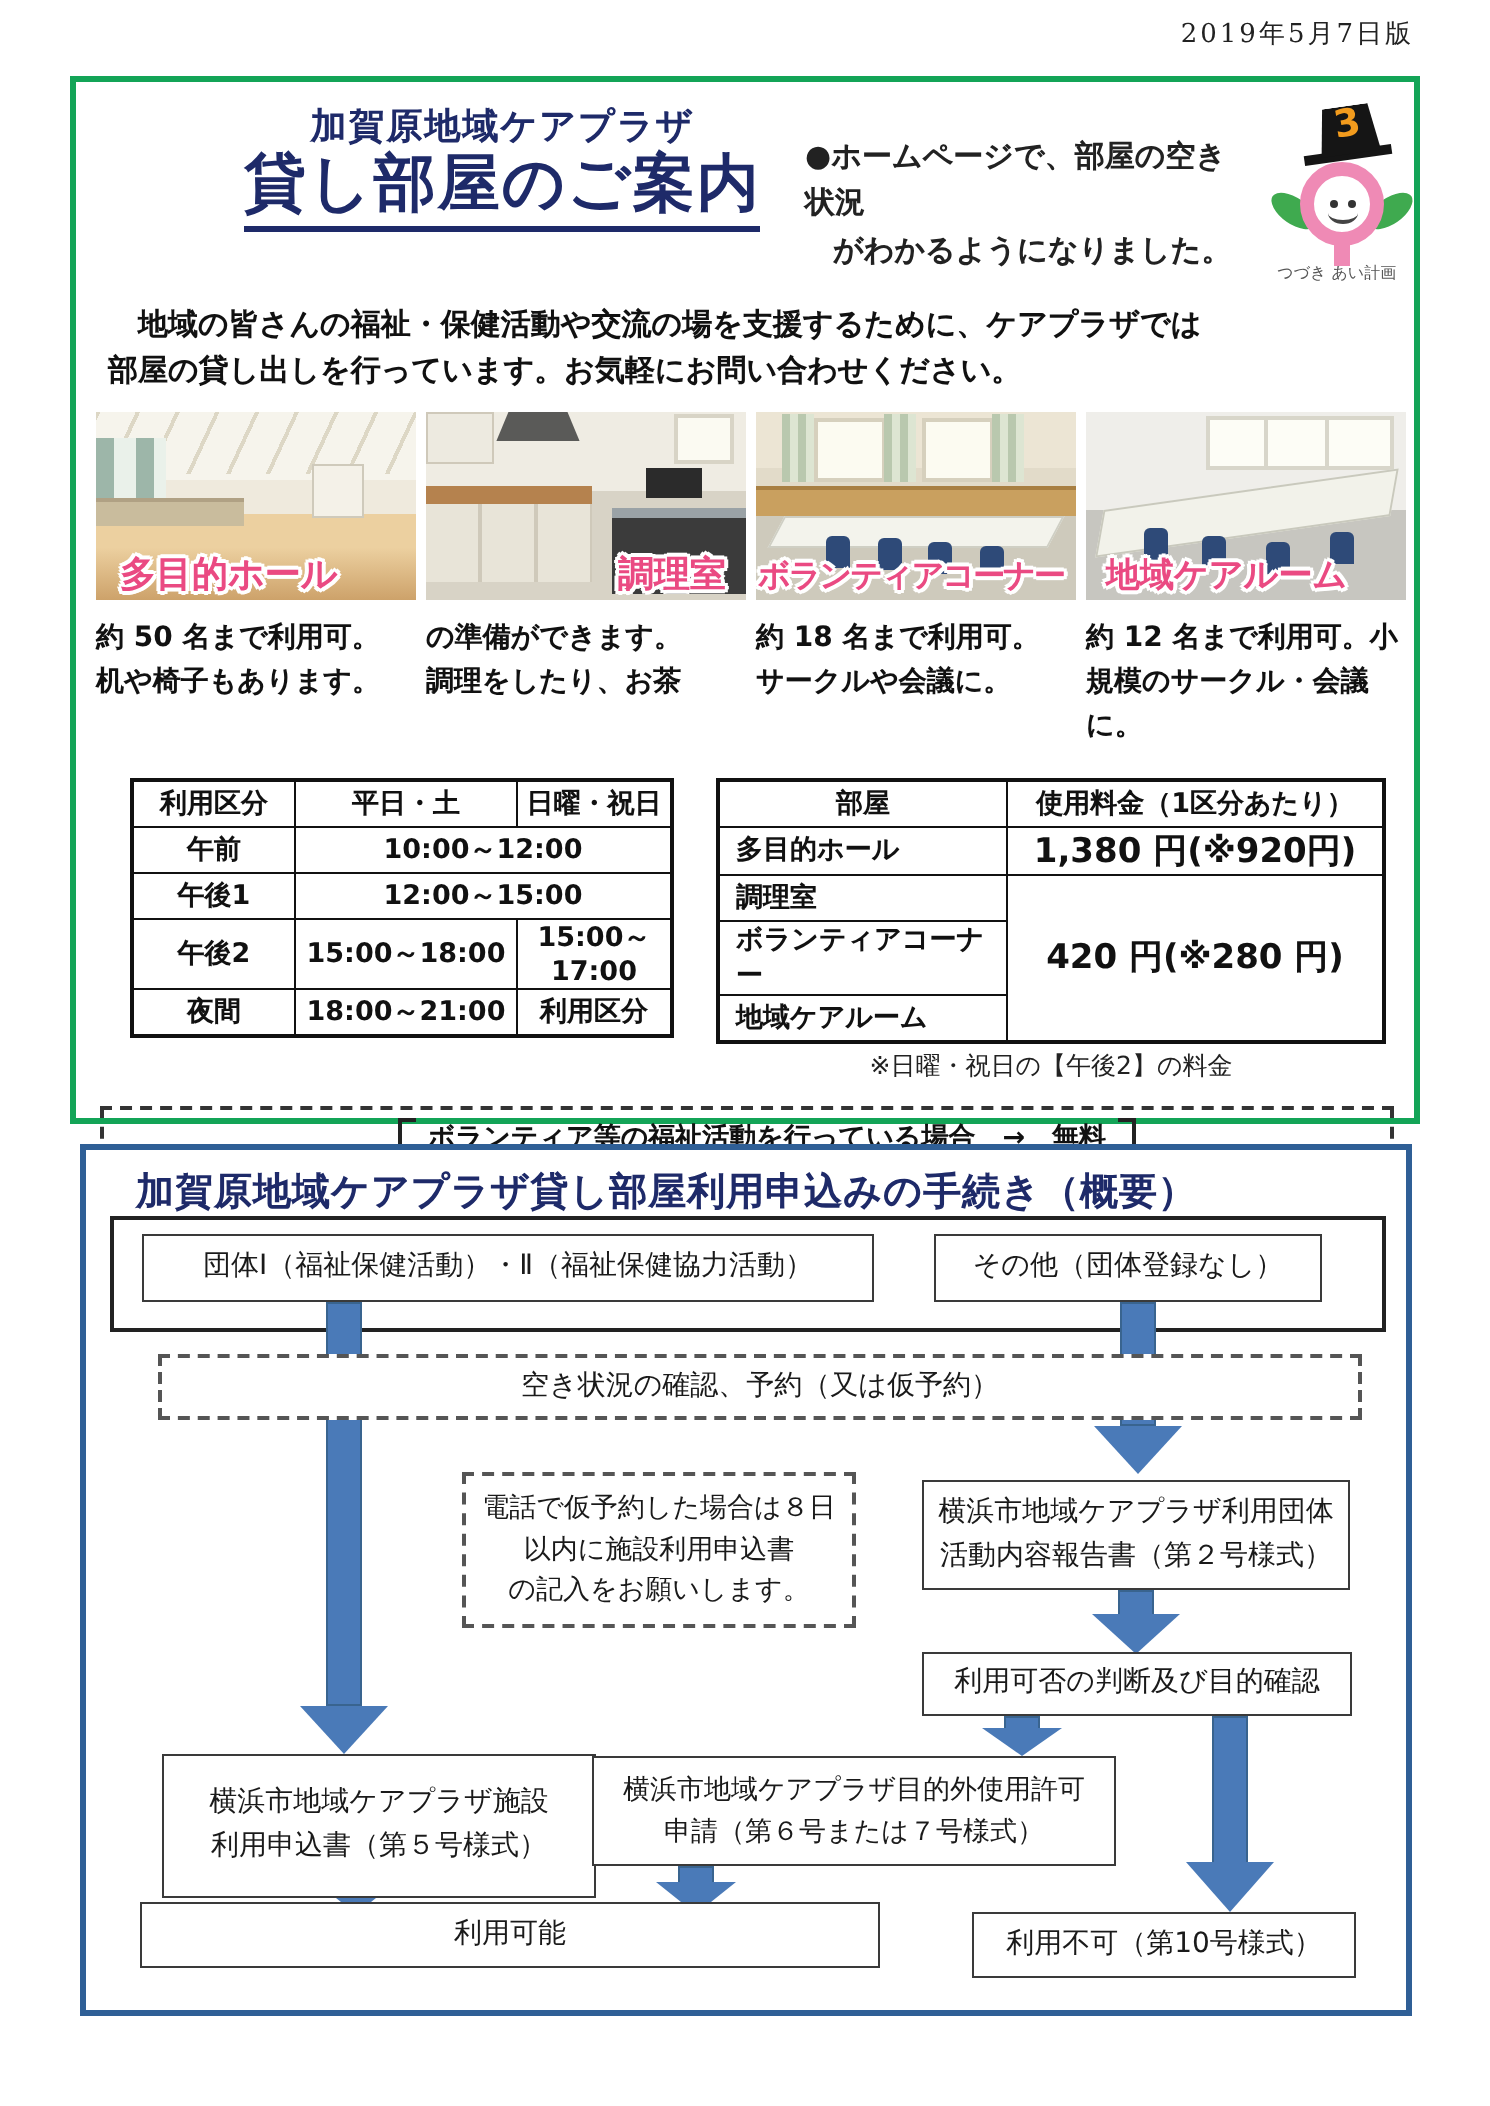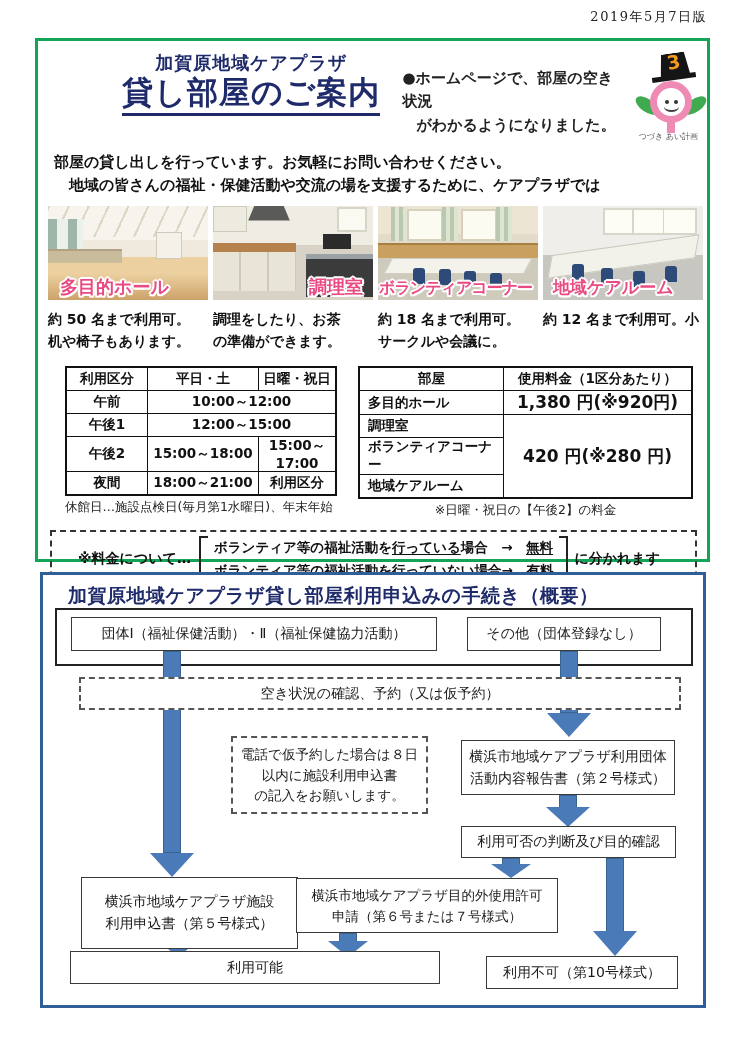--- a/index.html
+++ b/index.html
@@ -148,22 +148,22 @@
           <div class="eye e1"></div>
           <div class="eye e2"></div>
           <div class="smile"></div>
         </div>
         <div class="stem"></div>
         <div class="logo-caption">つづき あい計画</div>
       </div>
     </div>
 
     <div class="intro">
+      <span class="intro-line l1">地域の皆さんの福祉・保健活動や交流の場を支援するために、ケアプラザでは</span>
       <span class="intro-line">部屋の貸し出しを行っています。お気軽にお問い合わせください。</span>
-      <span class="intro-line l1">地域の皆さんの福祉・保健活動や交流の場を支援するために、ケアプラザでは</span>
     </div>
 
     <div class="photos">
       <figure class="photo" style="margin:0">
         <div class="art hall">
           <div class="hall-ceil"></div>
           <div class="hall-win"></div>
           <div class="hall-cab"></div>
           <div class="hall-door"></div>
         </div>
@@ -209,29 +209,30 @@
         <span class="photo-label p4">地域ケアルーム</span>
       </figure>
     </div>
 
     <div class="captions">
       <div class="caption">
         <span class="cap-line">約 50 名まで利用可。</span>
         <span class="cap-line">机や椅子もあります。</span>
       </div>
       <div class="caption">
+        <span class="cap-line">の準備ができます。</span>
         <span class="cap-line">調理をしたり、お茶</span>
-        <span class="cap-line">の準備ができます。</span>
       </div>
       <div class="caption">
         <span class="cap-line">約 18 名まで利用可。</span>
         <span class="cap-line">サークルや会議に。</span>
       </div>
       <div class="caption">
         <span class="cap-line">約 12 名まで利用可。小</span>
+        <span class="cap-line">規模のサークル・会議に。</span>
       </div>
     </div>
 
     <div class="tables">
       <div class="tbl-left">
         <table>
           <tbody>
               <tr>
             <th style="width:72px">利用区分</th>
             <th style="width:102px">平日・土</th>
@@ -250,21 +251,20 @@
             <td>15:00～18:00</td>
             <td>15:00～17:00</td>
           </tr>
           <tr>
             <td>夜間</td>
             <td>18:00～21:00</td>
             <td>利用区分</td>
           </tr>
         </tbody>
           </table>
-        <div class="tbl-note">休館日…施設点検日(毎月第1水曜日)、年末年始</div>
       </div>
 
       <div class="tbl-right">
         <table>
           <tbody>
               <tr>
             <th style="width:135px">部屋</th>
             <th>使用料金（1区分あたり）</th>
           </tr>
           <tr>

